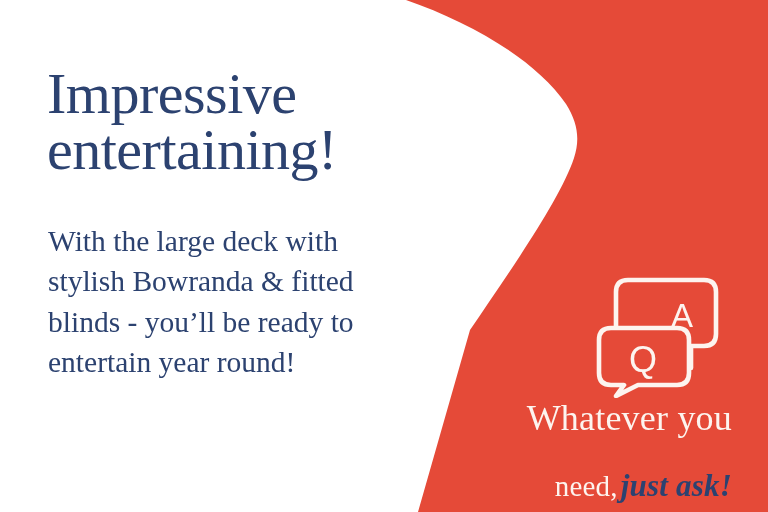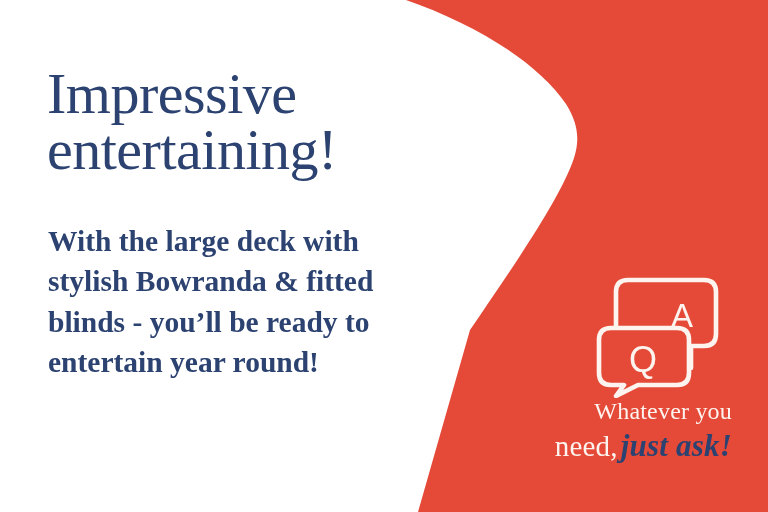--- a/index.html
+++ b/index.html
@@ -48,21 +48,21 @@
   }
 
   #body-copy {
     position: absolute;
     left: 48px;
     top: 221px;
     width: 400px;
     color: #2c4270;
     font-size: 29.5px;
     line-height: 1.37;
-    font-weight: 700;
+    font-weight: 400;
     white-space: pre-line;
   }
 
   
   #right-content {
     position: absolute;
     left: 498px;
     top: 0;
     width: 270px;
     height: 512px;
@@ -81,28 +81,29 @@
     left: 0px;
     top: 396px;
     width: 252px;
     text-align: right;
     padding-right: 18px;
     box-sizing: border-box;
   }
   .tag-line1 {
     display: block;
     color: #fdf4ef;
-    font-size: 24px;
+    font-size: 36px;
     line-height: 1.27;
     letter-spacing: 0.2px;
   }
   .tag-line2 {
     display: block;
     line-height: 1.27;
     white-space: nowrap;
+    margin-top: 24px;
   }
   .tag-need {
     color: #fdf4ef;
     font-size: 29px;
     letter-spacing: 0.2px;
   }
   .tag-ask {
     color: #2c4270;
     font-size: 31px;
     font-style: italic;

